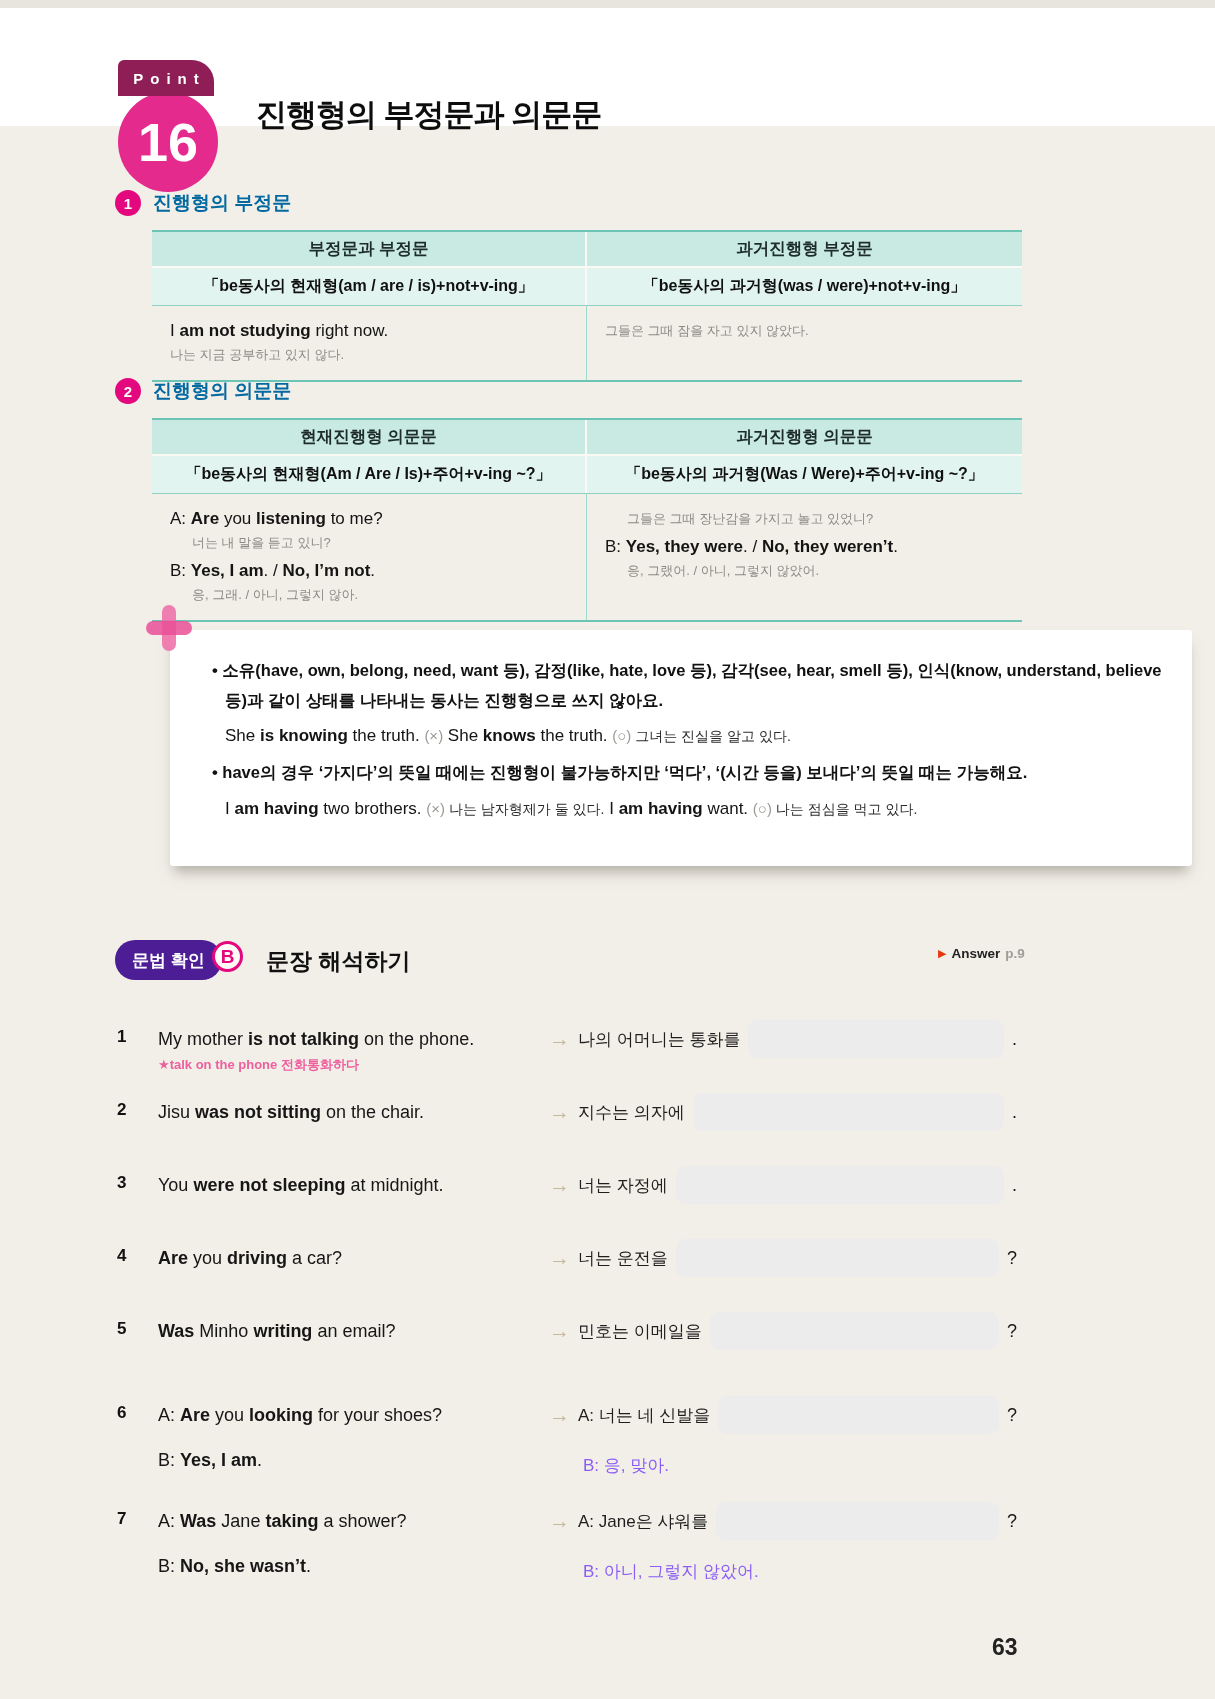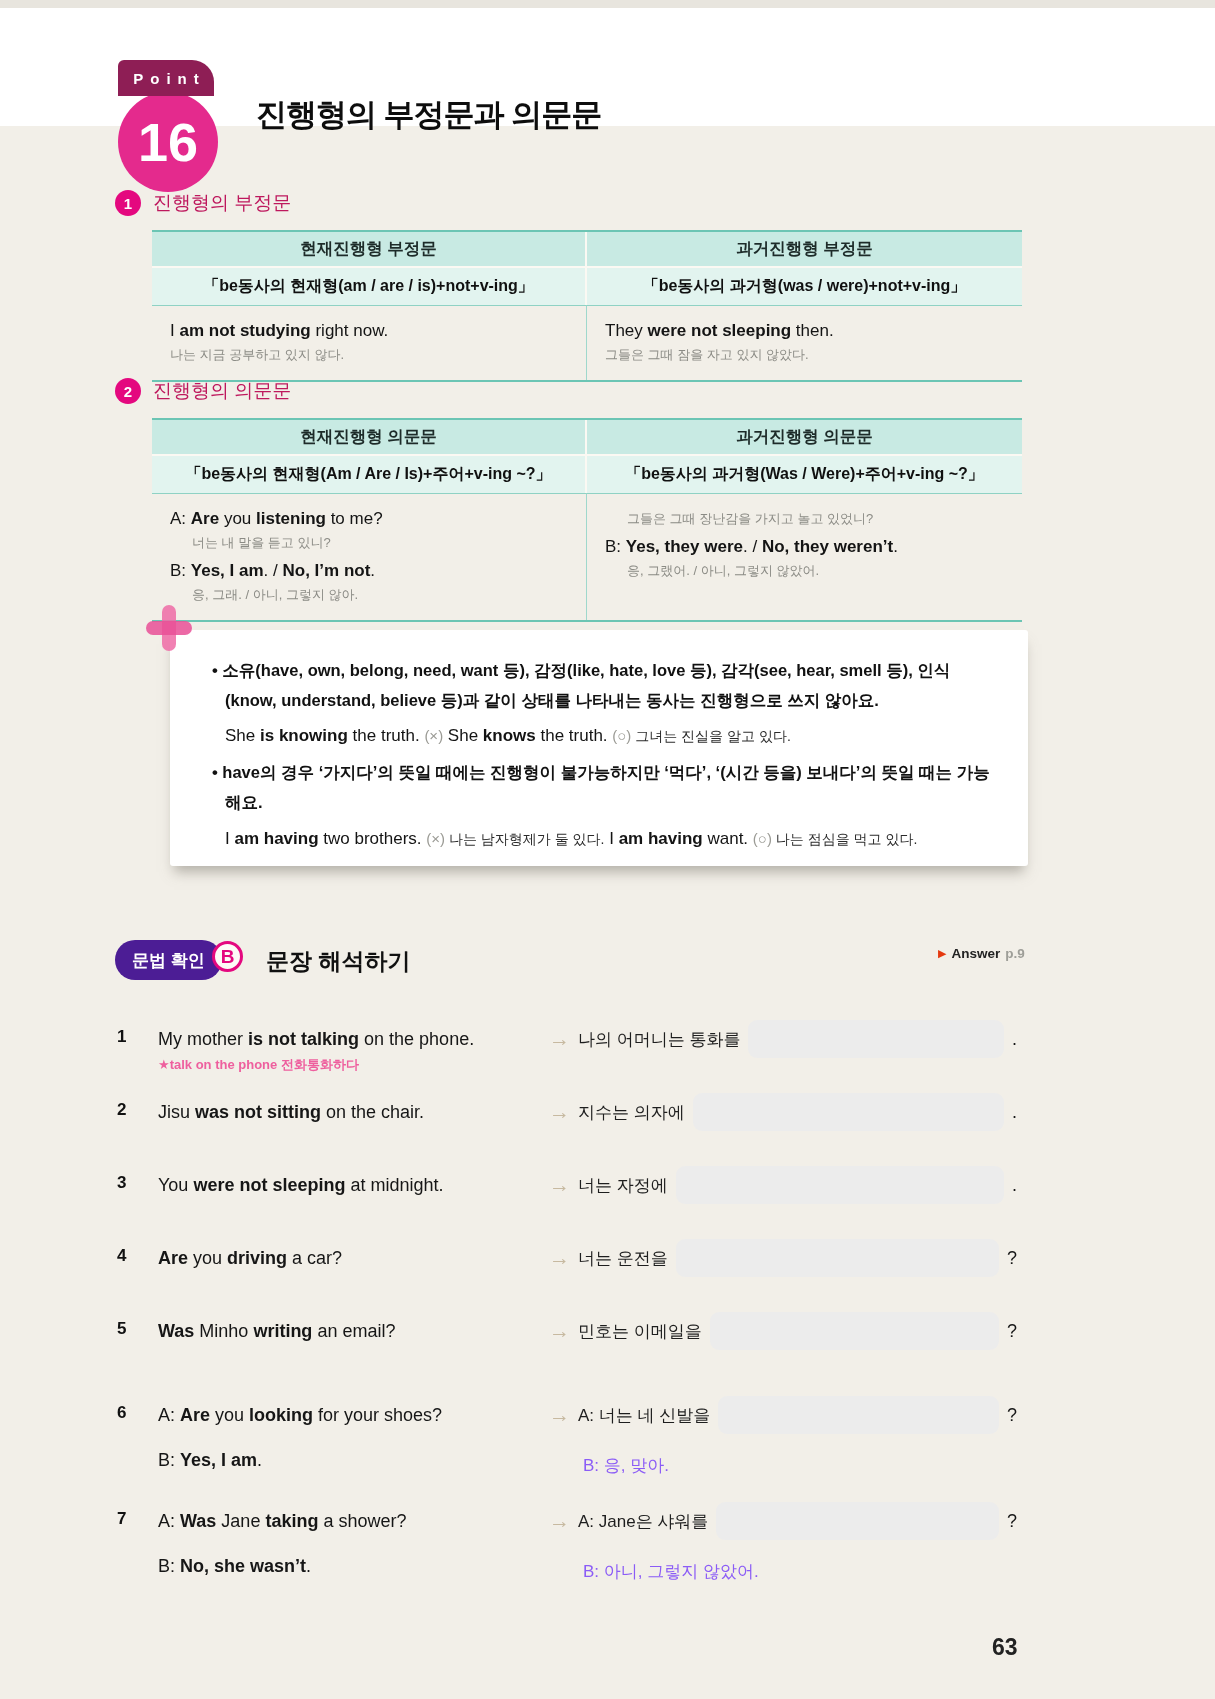--- a/index.html
+++ b/index.html
@@ -18,41 +18,41 @@
     display:flex;align-items:center;justify-content:center;padding-left:7px;z-index:2;}
   .point-circle{position:absolute;left:118px;top:84px;width:100px;height:100px;background:#e42a8d;
     border-radius:50%;display:flex;align-items:center;justify-content:center;color:#fff;
     font-size:54px;font-weight:800;z-index:1;}
   .page-title{position:absolute;left:256px;top:86px;font-size:31px;font-weight:800;color:#0d0d0d;letter-spacing:-1px;}
 
   
   .sec{position:absolute;left:115px;display:flex;align-items:center;gap:12px;}
   .sec-num{width:26px;height:26px;border-radius:50%;background:#e4087f;color:#fff;font-weight:700;
     font-size:15px;display:flex;align-items:center;justify-content:center;}
-  .sec-label{font-size:19px;font-weight:400;color:#be185d;}
+  .sec-label{font-size:19px;font-weight:700;color:#0369a1;}
 
   
   .gtable{position:absolute;left:152px;width:870px;border-top:2px solid #6cc5b4;border-bottom:2px solid #6cc5b4;}
   .trow{display:grid;grid-template-columns:1fr 1fr;}
   .thead .tcell{background:#c8eae3;text-align:center;font-weight:700;font-size:16.5px;color:#1d2b29;
     padding:6px 4px;border-bottom:2px solid #fbf9f3;}
   .thead .tcell:first-child,.tformula .tcell:first-child{border-right:2px solid #fbf9f3;}
   .tformula .tcell{background:#e2f4ef;text-align:center;font-weight:600;font-size:16px;color:#101010;padding:8px 4px;}
   .texample .tcell{padding:13px 24px 9px 18px;border-top:1.5px solid #8fd2c4;}
   .texample .tcell:first-child{border-right:1.5px solid #9fd8cc;}
   .texample p{margin:0;}
   .texample .en{font-size:17px;color:#141414;line-height:24px;}
   .texample .ko{font-size:13px;color:#8b8b85;line-height:18px;margin:3px 0 7px 0;}
   .texample .ko.indent{margin-left:22px;}
 
   
   .plus{position:absolute;left:146px;top:597px;width:46px;height:46px;z-index:3;}
   .plus .v{position:absolute;left:16px;top:0;width:14px;height:46px;background:#ee6ba6;border-radius:7px;opacity:.85;}
   .plus .h{position:absolute;left:0;top:16px;width:46px;height:14px;background:#e94f96;border-radius:7px;opacity:.85;}
-  .note{position:absolute;left:170px;top:622px;width:858px;height:236px;background:#ffffff;border-radius:3px;
+  .note{position:absolute;left:170px;top:622px;width:1022px;height:236px;background:#ffffff;border-radius:3px;
     box-shadow:0 10px 12px -4px rgba(120,115,105,.5);padding:26px 28px 0 42px;z-index:2;}
   .note p{margin:0 0 7px 0;}
   .note .bullet{font-weight:700;font-size:16.5px;line-height:1.8;color:#111;padding-left:13px;text-indent:-13px;}
   .note .exline{font-size:17px;color:#141414;margin-left:13px;line-height:1.7;}
   span.mark{color:#9b9b95;font-weight:400;font-size:15px;}
   span.ko{font-size:14px;font-weight:400;color:#2b2b2b;}
 
   
   .gc-badge{position:absolute;left:115px;top:932px;height:40px;background:#4c1d95;color:#fff;font-weight:700;
     font-size:17px;border-radius:22px;display:flex;align-items:center;padding:0 17px;z-index:2;}
@@ -90,34 +90,33 @@
   <div class="point-circle">16</div>
   <h1 class="page-title" style="margin:0;">진행형의 부정문과 의문문</h1>
 
   <div class="sec" style="top:182px;">
     <span class="sec-num">1</span>
     <span class="sec-label">진행형의 부정문</span>
   </div>
 
   <div class="gtable" style="top:222px;">
     <div class="trow thead">
-      <div class="tcell">현재진행형 부정문</div>
+      <div class="tcell">부정문과 부정문</div>
       <div class="tcell">과거진행형 부정문</div>
     </div>
     <div class="trow tformula">
       <div class="tcell">「be동사의 현재형(am / are / is)+not+v-ing」</div>
       <div class="tcell">「be동사의 과거형(was / were)+not+v-ing」</div>
     </div>
     <div class="trow texample">
       <div class="tcell">
         <p class="en"><span>I </span><span class="b">am not studying</span><span> right now.</span></p>
         <p class="ko">나는 지금 공부하고 있지 않다.</p>
       </div>
       <div class="tcell">
-        <p class="en"><span>They </span><span class="b">were not sleeping</span><span> then.</span></p>
         <p class="ko">그들은 그때 잠을 자고 있지 않았다.</p>
       </div>
     </div>
   </div>
 
   <div class="sec" style="top:370px;">
     <span class="sec-num">2</span>
     <span class="sec-label">진행형의 의문문</span>
   </div>
 

